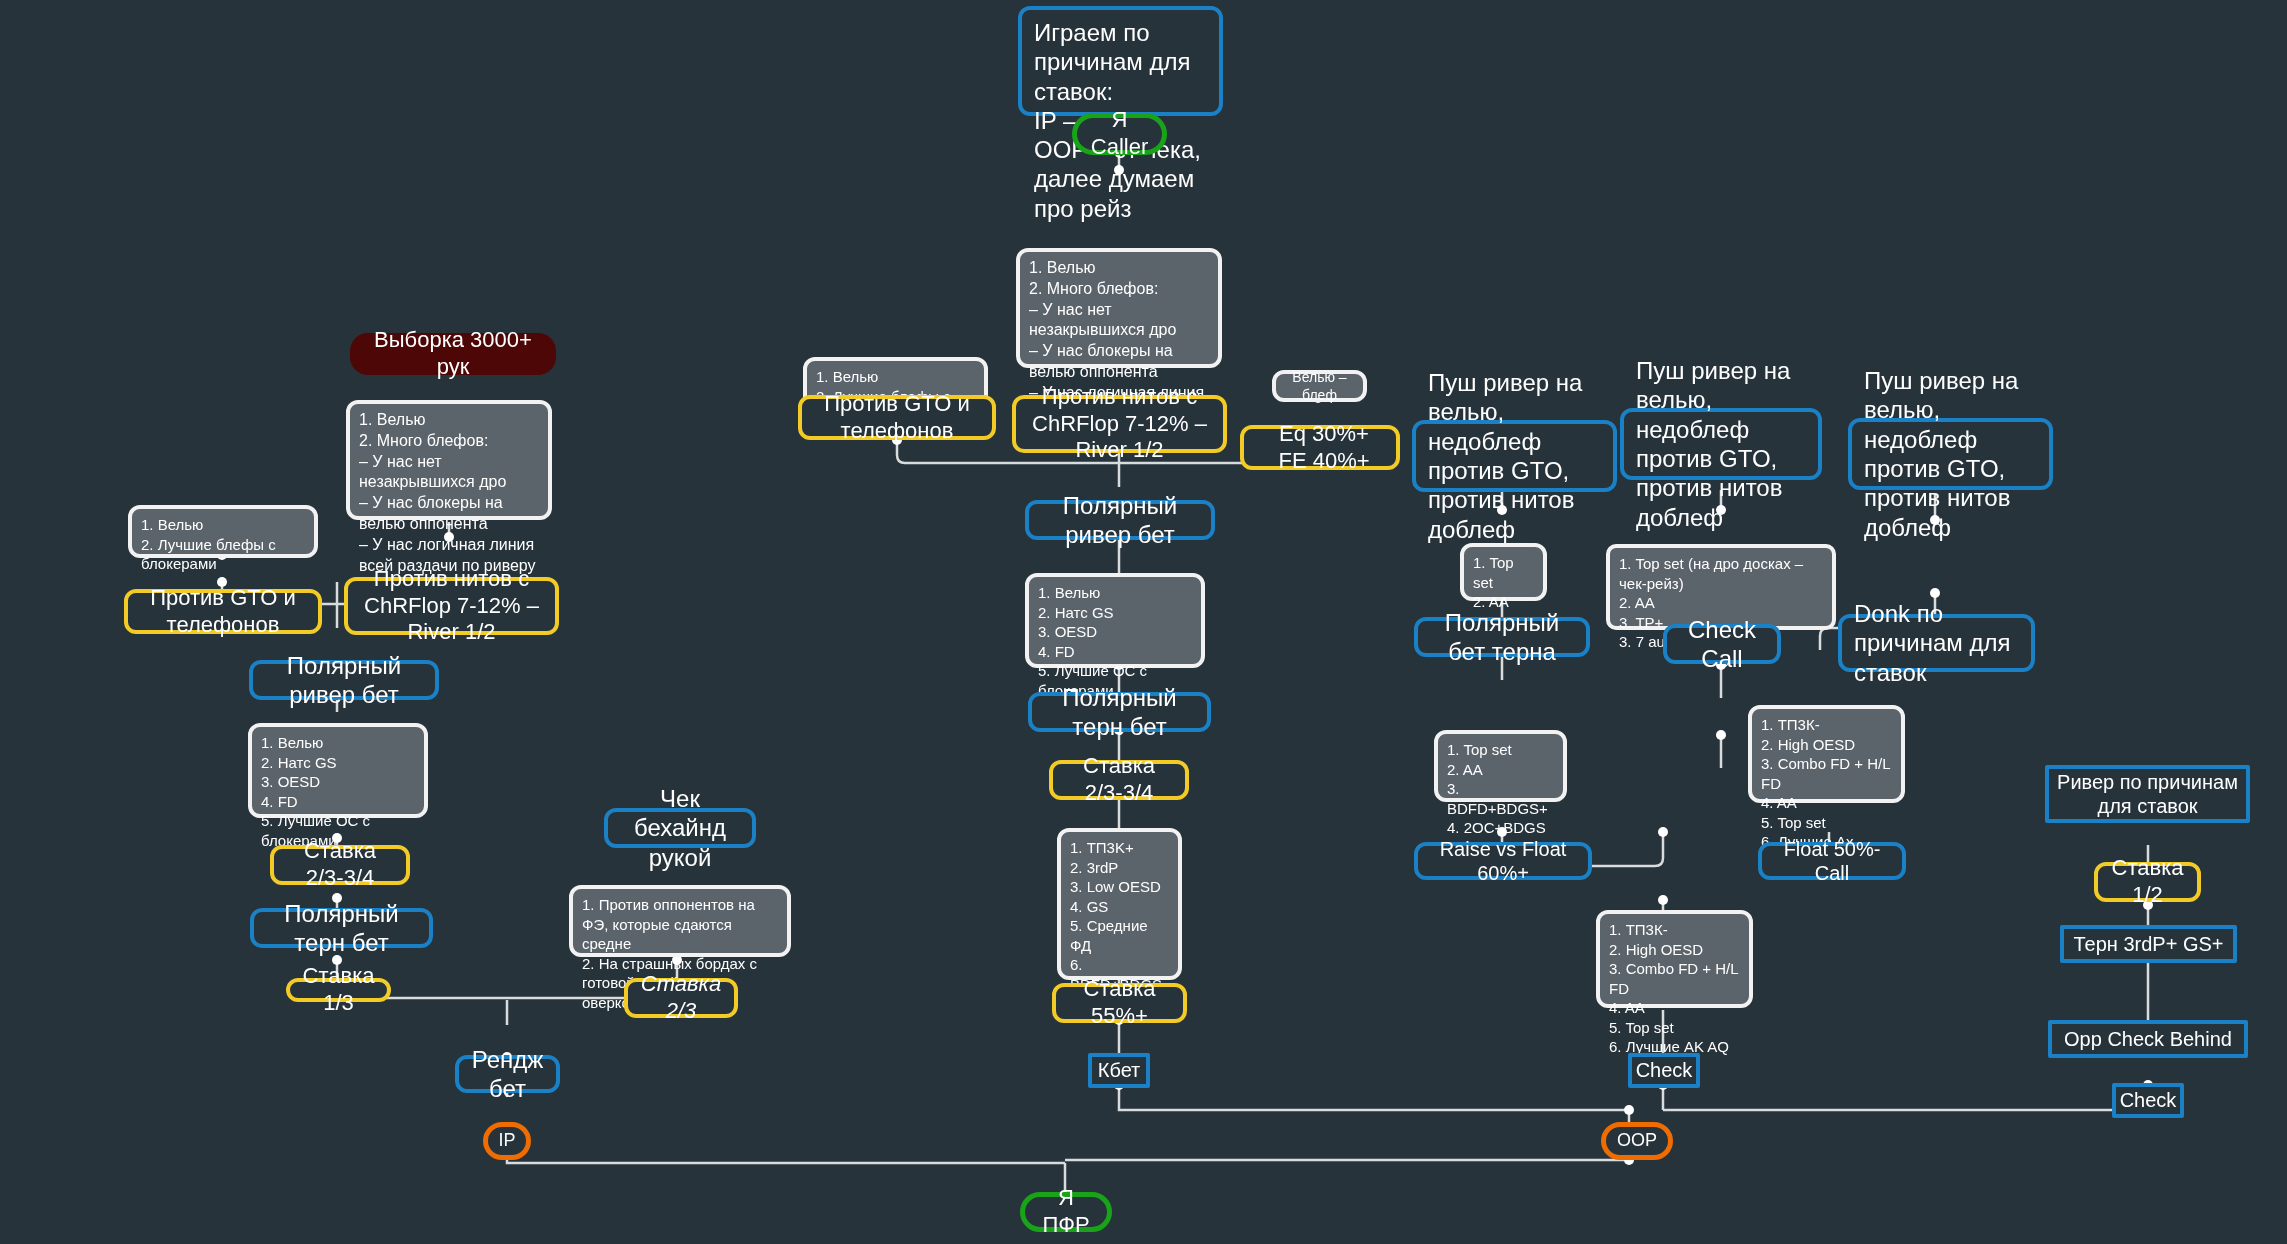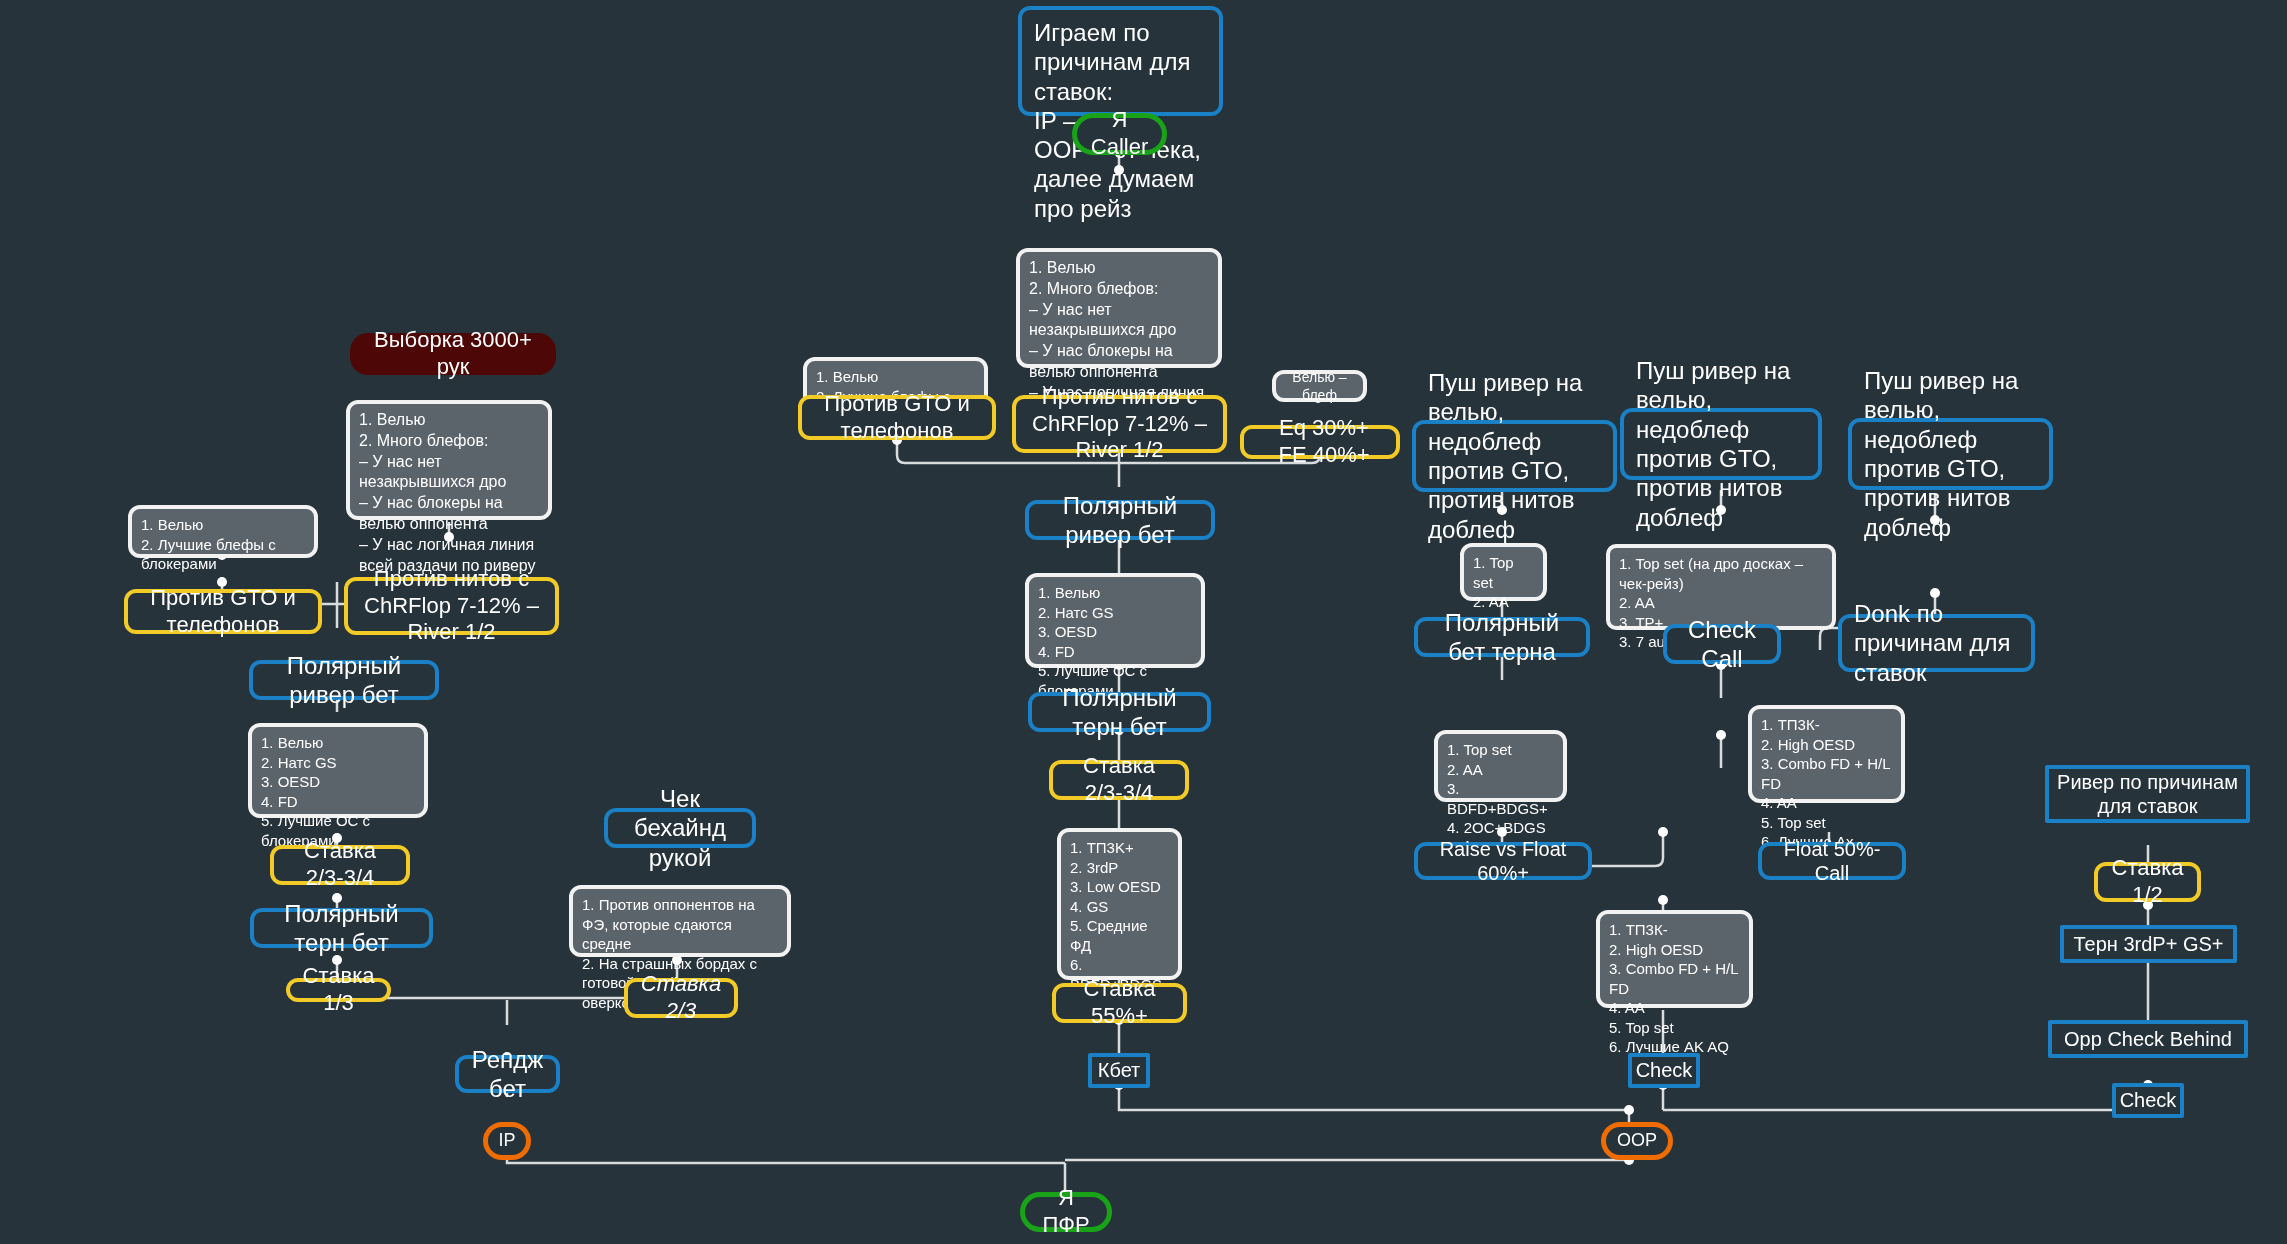--- a/index.html
+++ b/index.html
@@ -225,21 +225,21 @@
 
   <div class="node note" style="left:803px;top:357px;width:185px;height:53px;">1. Велью
 2. Лучшие блефы с блокерами</div>
 
   <div class="node note" style="left:1272px;top:370px;width:95px;height:32px;font-size:14px;align-items:center;justify-content:center;text-align:center;">Велью – блеф</div>
 
   <div class="node yellow" style="left:798px;top:395px;width:198px;height:45px;">Против GTO и телефонов</div>
 
   <div class="node yellow" style="left:1012px;top:395px;width:215px;height:58px;">Против нитов с ChRFlop 7-12% – River 1/2</div>
 
-  <div class="node yellow" style="left:1240px;top:425px;width:160px;height:34px;padding-left:20px;">Eq 30%+ FE 40%+</div>
+  <div class="node yellow" style="left:1240px;top:425px;width:160px;height:45px;padding-left:20px;">Eq 30%+ FE 40%+</div>
 
   <div class="node blue-round" style="left:1025px;top:500px;width:190px;height:40px;">Полярный ривер бет</div>
 
   <div class="node note" style="left:1025px;top:573px;width:180px;height:95px;">1. Велью
 2. Натс GS
 3. OESD
 4. FD
 5. Лучшие ОС с блокерами</div>
 
   <div class="node blue-round" style="left:1028px;top:692px;width:183px;height:40px;">Полярный терн бет</div>

